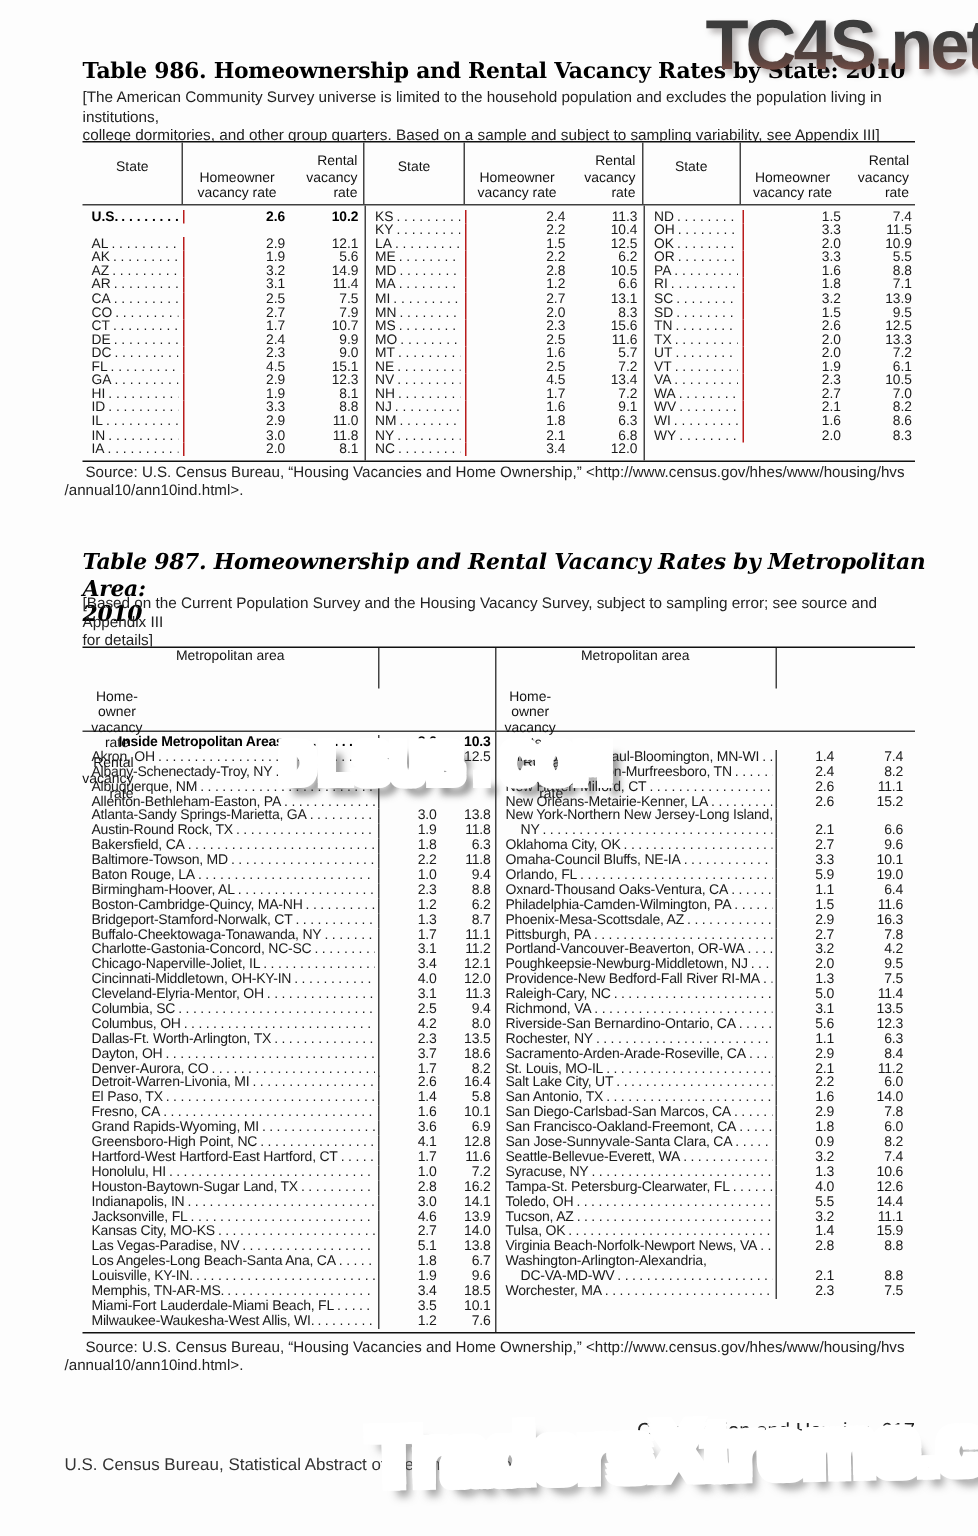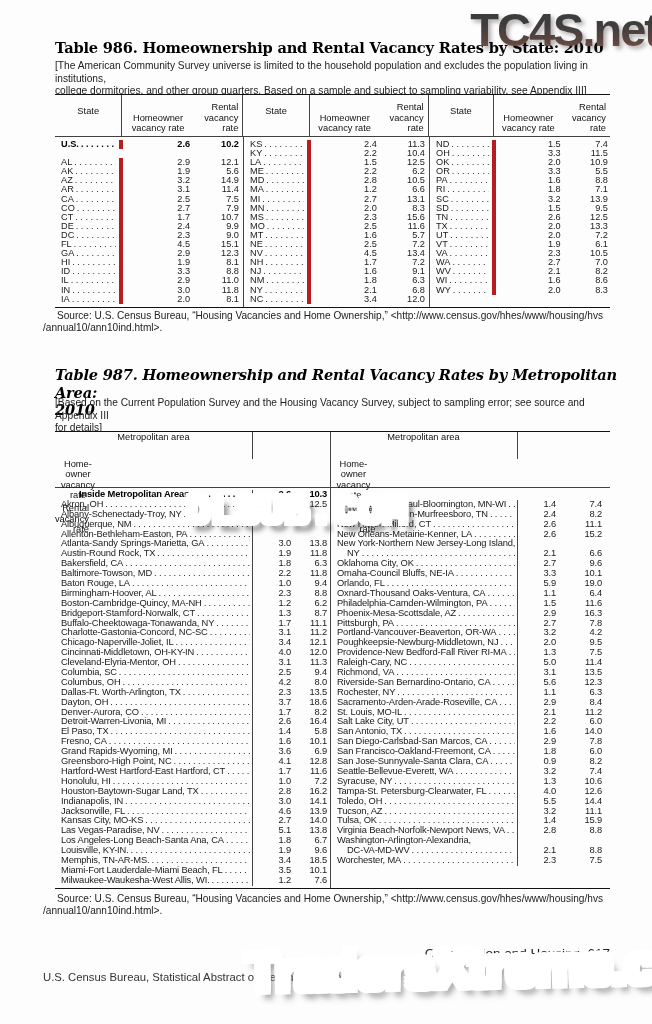--- a/index.html
+++ b/index.html
@@ -32,21 +32,21 @@
   .t986{top:94px;}
   .t986 .group{display:flex;flex-direction:column;}
   .t986 .g1{width:188px;} .t986 .g2{width:185px;} .t986 .g3{width:182px;}
   .t986 .g1,.t986 .g2{border-right:1px solid #444;}
   .t986 .ghead{display:flex;height:41px;}
   .t986 .h-state{width:36%;border-right:1px solid #444;align-items:center;justify-content:center;padding-bottom:9px;}
   .t986 .h-ho{width:38%;align-items:center;text-align:center;padding-bottom:2px;}
   .t986 .h-rv{width:26%;align-items:flex-end;text-align:right;padding-right:4px;padding-bottom:2px;}
   .t986 .row{height:9.1px;font-size:9.2px;line-height:9.1px;}
   .t986 .rows{padding-top:3px;padding-bottom:3px;}
-  .t986 .name{width:36%;border-right:4px solid #b91c1c;padding-left:6px;padding-right:3px;}
+  .t986 .name{width:36%;border-right:1px solid #b91c1c;padding-left:6px;padding-right:3px;}
   .t986 .ho{width:38%;padding-right:4px;}
   .t986 .rv{width:26%;padding-right:4px;}
   
   .t987{top:431px;}
   .t987 .half{display:flex;flex-direction:column;}
   .t987 .hl{width:275px;border-right:1px solid #444;}
   .t987 .hr{width:280px;}
   .t987 .ghead{display:flex;height:55px;flex-direction:column;}
   .t987 .hl .h-area{width:198px;} .t987 .hr .h-area{width:187px;}
   .t987 .h-area{border-right:1px solid #444;align-items:center;justify-content:center;text-align:center;padding-bottom:16px;}

